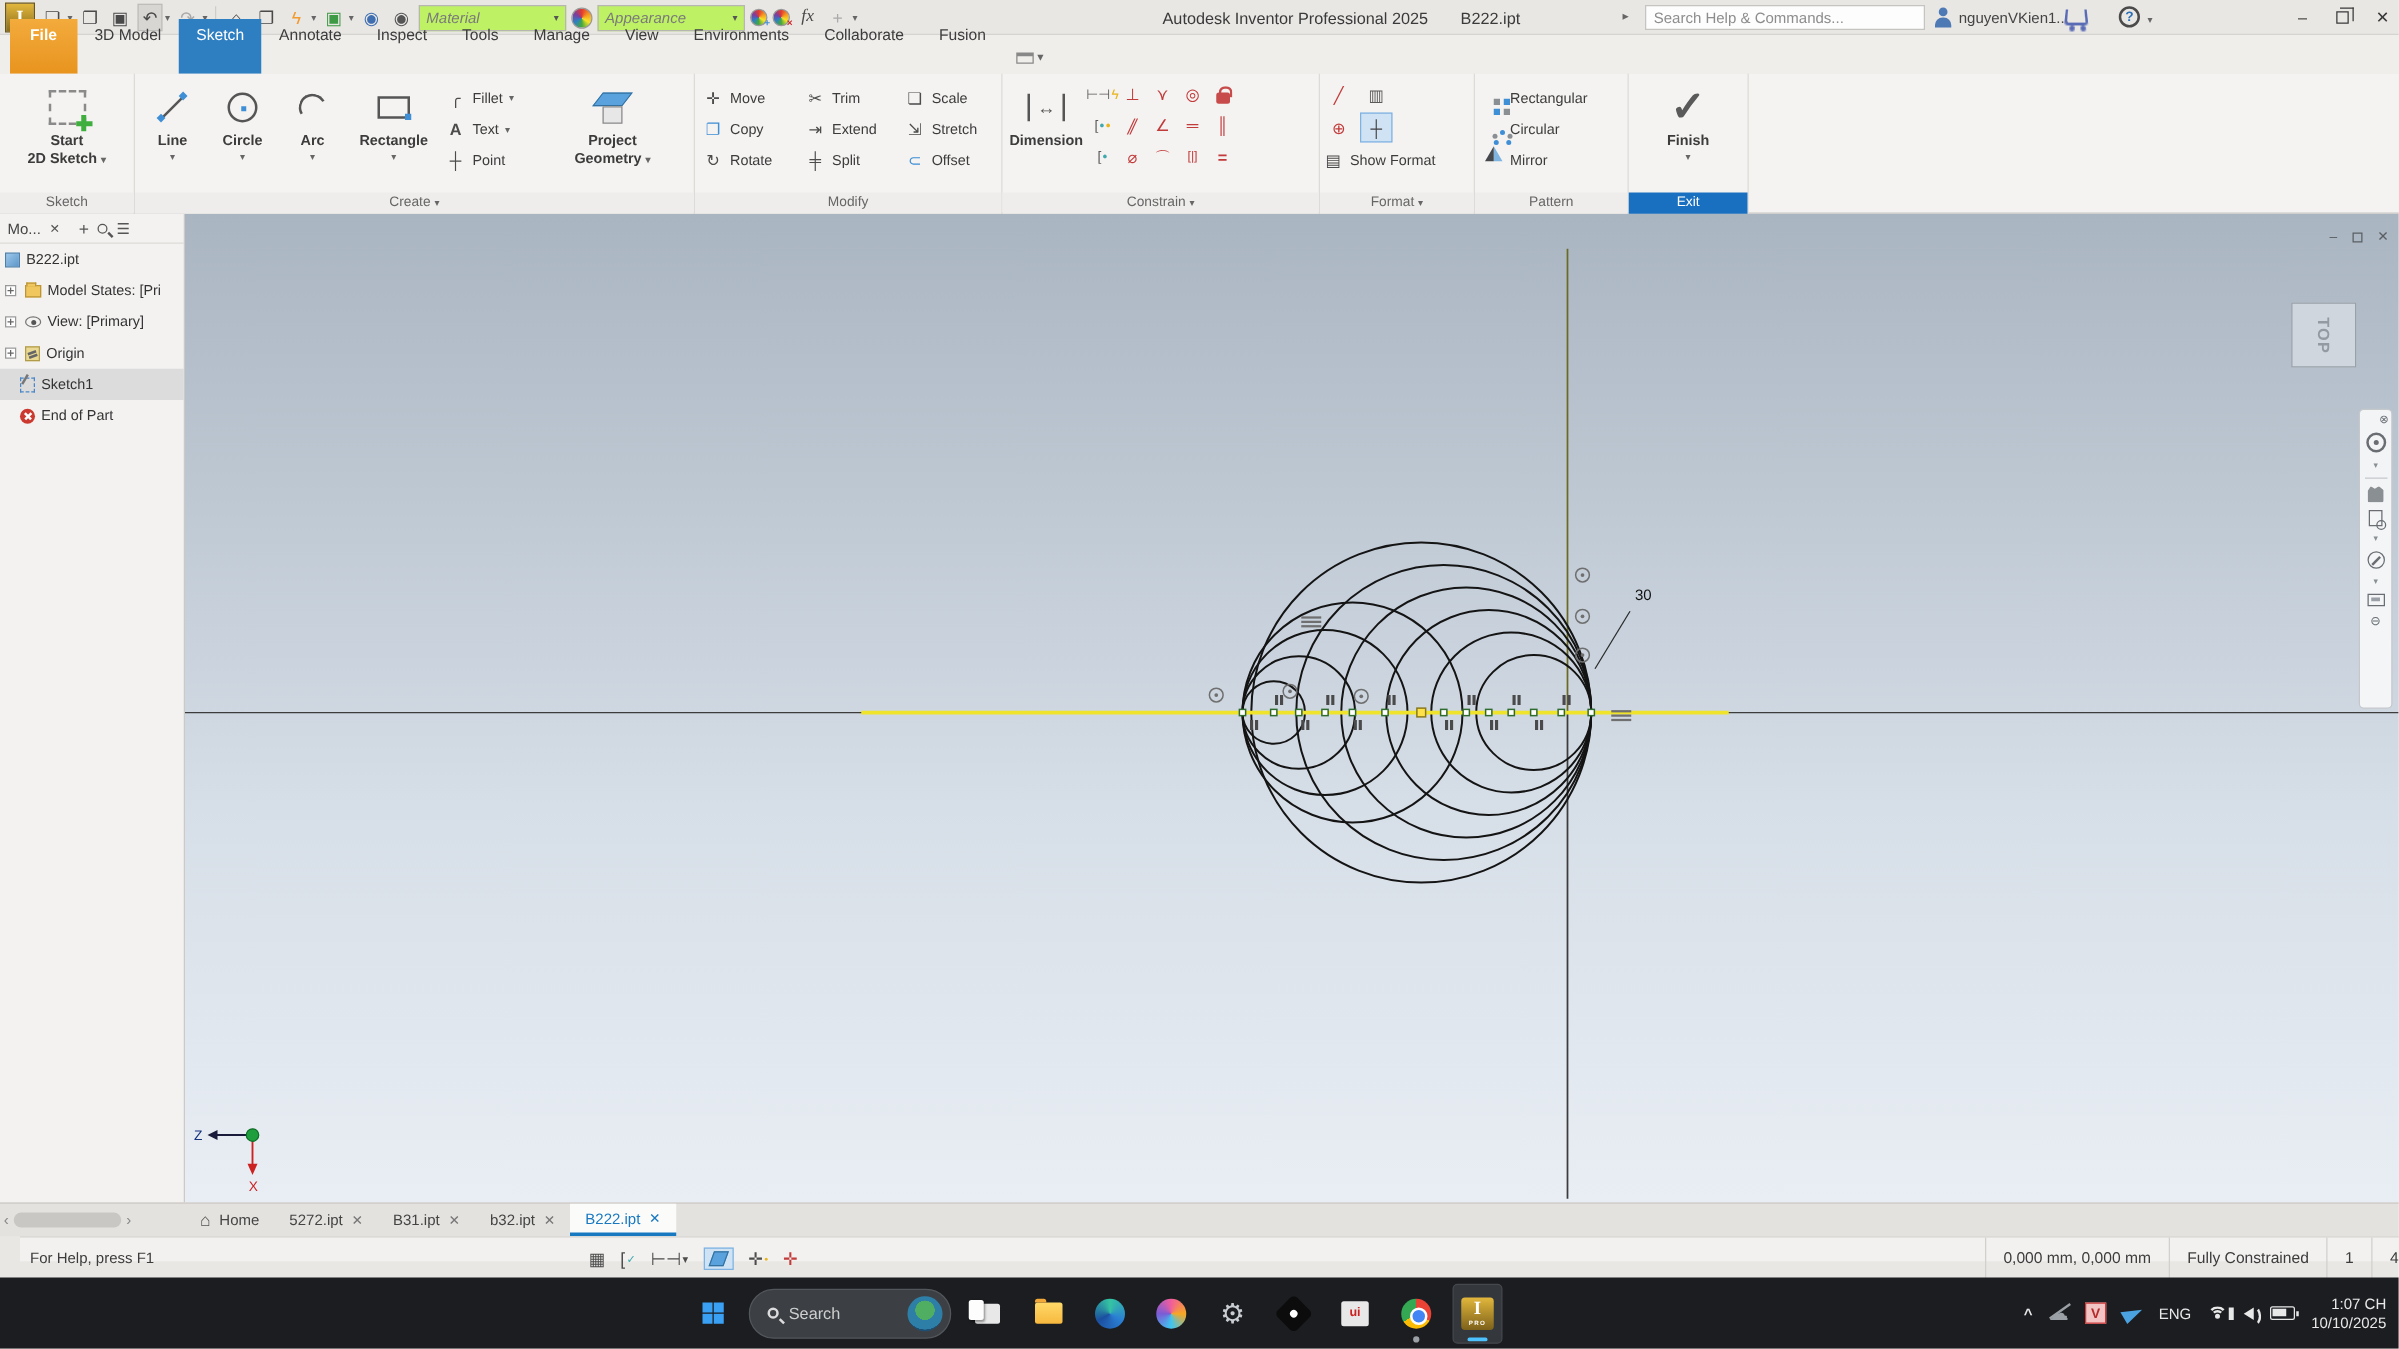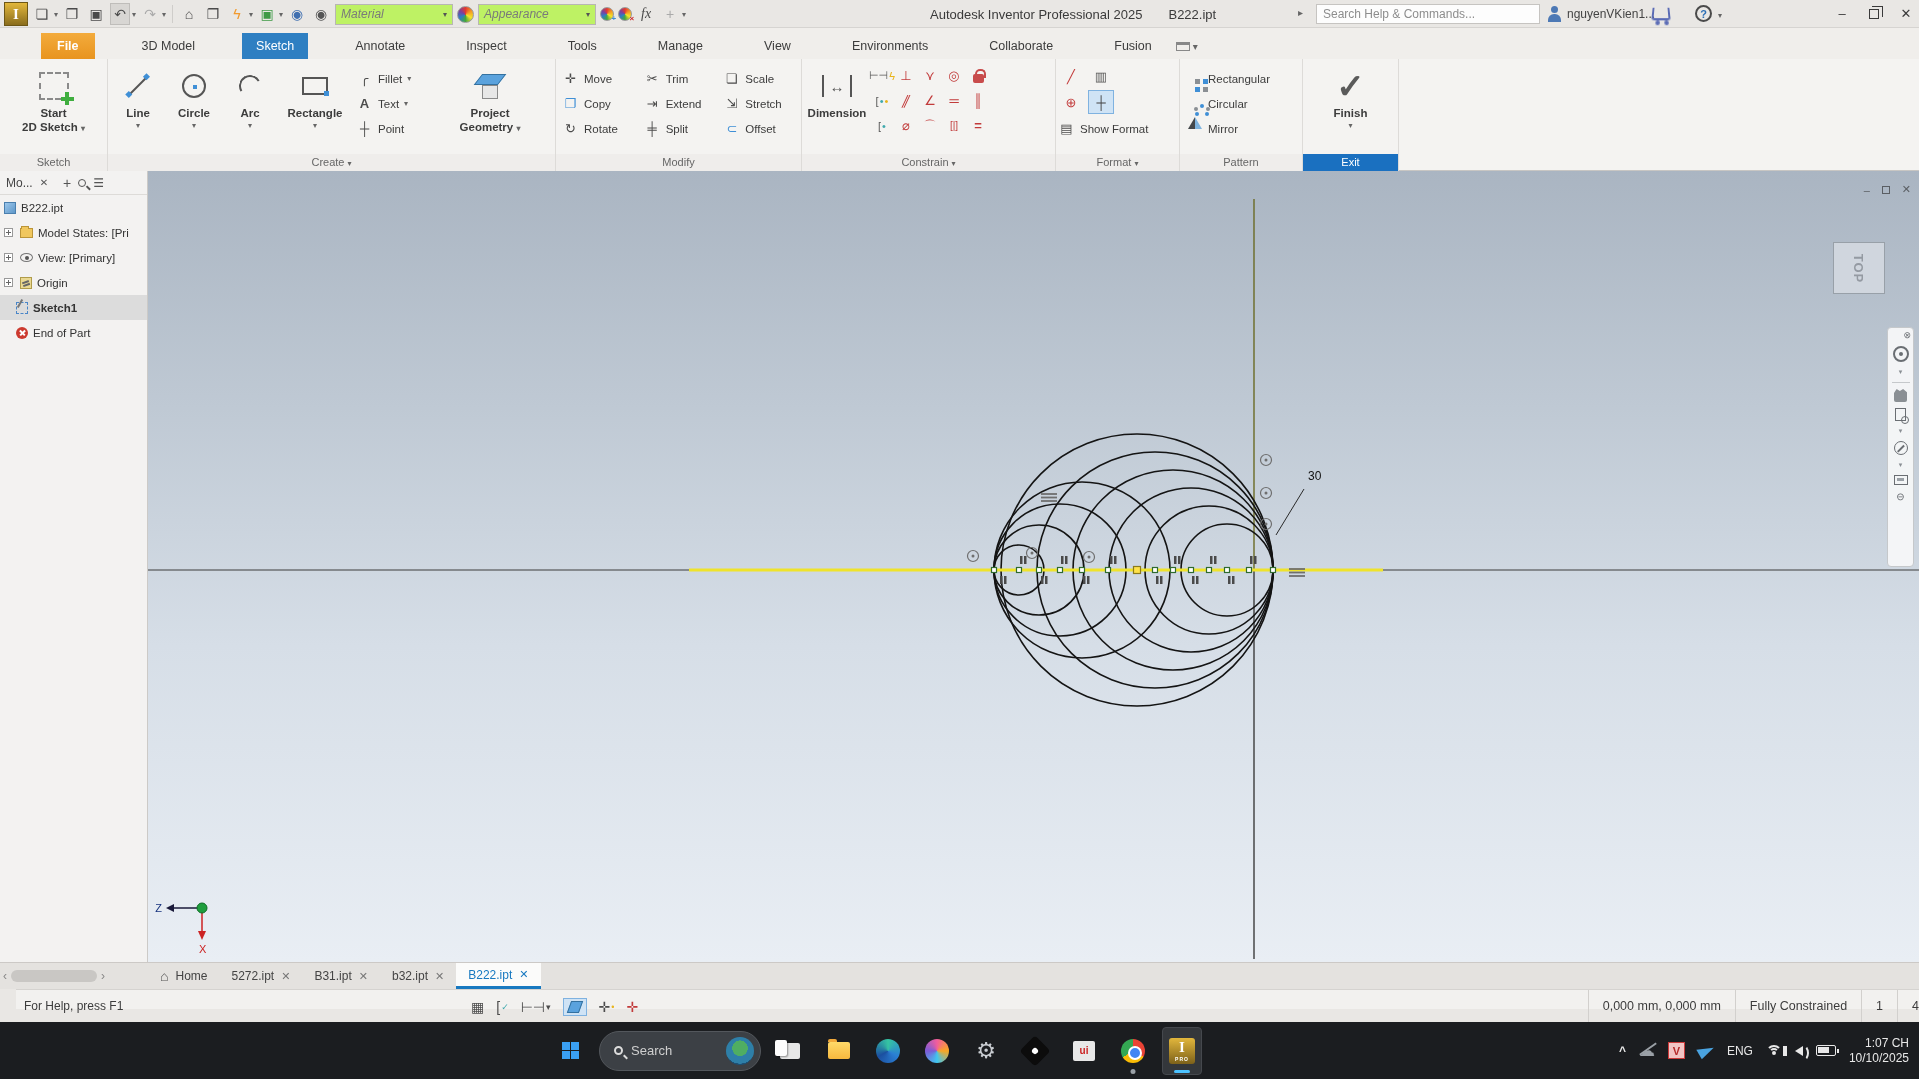--- a/index.html
+++ b/index.html
@@ -32,21 +32,21 @@
   .cart { position:absolute; left:1652px; top:7px; width:18px; height:13px; border:2px solid #5a6bb5; border-top:none; border-radius:0 0 3px 3px; transform:perspective(20px) rotateX(14deg); }
   .cart::after { content:""; position:absolute; left:2px; bottom:-6px; width:4px; height:4px; border-radius:50%; background:#5a6bb5; box-shadow:8px 0 0 #5a6bb5; }
   .helpbtn { position:absolute; left:1695px; top:5px; width:17px; height:17px; border:2px solid #4a4a4a; border-radius:50%; color:#2d6fb5; font-weight:bold; font-size:11px; display:flex; align-items:center; justify-content:center; }
   .helpcaret { position:absolute; left:1718px; top:11px; font-size:8px; color:#666; }
   .winbtn { position:absolute; top:0; width:30px; height:27px; display:flex; align-items:center; justify-content:center; color:#3a3a3a; font-size:13px; }
   .restore-glyph { width:10px; height:10px; border:1.5px solid #3a3a3a; position:relative; }
   .restore-glyph::before { content:""; position:absolute; left:2px; top:-4px; width:10px; height:10px; border:1.5px solid #3a3a3a; border-left:none; border-bottom:none; }
 
   
   #tabrow { position:absolute; left:0; top:28px; width:1919px; height:31px; background:#f0eeeb; display:flex; align-items:flex-end; padding-left:8px; }
-  .rtab { height:26px; line-height:26px; padding:0 14px; font-size:12.5px; color:#3c3c3c;margin-left:33px; }
+  .rtab { height:44px; line-height:26px; padding:0 14px; font-size:12.5px; color:#3c3c3c; }
   .rtab.file { background:linear-gradient(180deg,#f3ab3c,#e8941f); color:#fff; font-weight:bold; padding:0 16px; }
   .rtab.active { background:#2e7fc2; color:#fff; }
   .ribtoggle { margin-left:10px; height:26px; display:flex; align-items:center; gap:3px; color:#666; font-size:10px; }
   .ribtoggle .box { width:14px; height:9px; border:1px solid #888; border-top-width:3px; }
 
   
   #ribbon { position:absolute; left:0; top:59px; width:1919px; height:112px; background:#f4f3f1; border-bottom:1px solid #c8c6c3; display:flex; }
   .panel { position:relative; height:112px; border-right:1px solid #dddbd8; padding:3px 2px 17px 2px; display:flex; align-items:flex-start; }
   .plabel { position:absolute; bottom:0; left:0; right:0; height:17px; font-size:11px; color:#666; text-align:center; line-height:16px; background:#efedeb; }
   .plabel .pc { font-size:8px; }
@@ -520,21 +520,21 @@
         <span class="i-eye"></span>
         <span>View: [Primary]</span>
       </div>
     <div class="trow ind">
         <span class="expbox"></span>
         <span class="i-origin"></span>
         <span>Origin</span>
       </div>
     <div class="trow ind sel">
         <span class="i-sketch"></span>
-        <span style="font-weight:bold;">Sketch1</span>
+        <span style="font-weight:normal;">Sketch1</span>
       </div>
     <div class="trow ind">
         <span class="i-eop"></span>
         <span>End of Part</span>
       </div>
   </div>
 
   <div id="canvas">
     <svg id="sketch-svg" width="1771" height="791">
         <line x1="0" y1="399" x2="1771" y2="399" stroke="#3c3c3c" stroke-width="1"></line>

